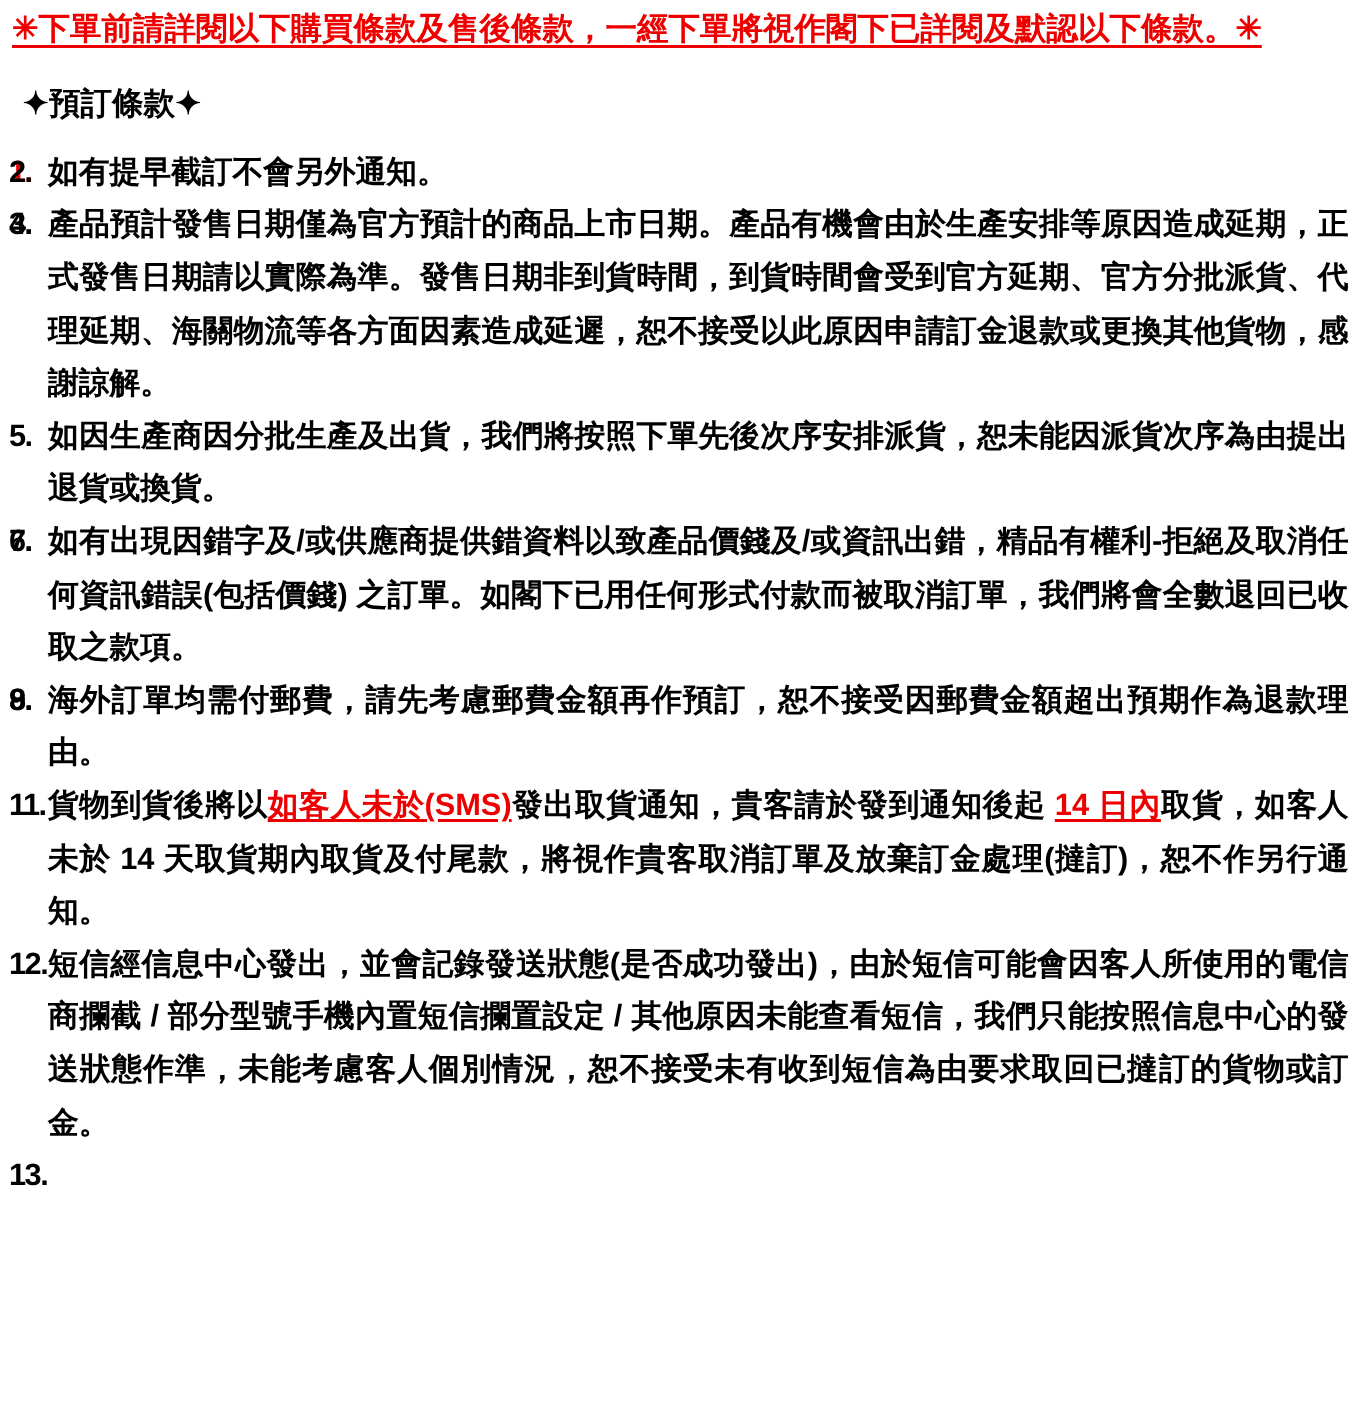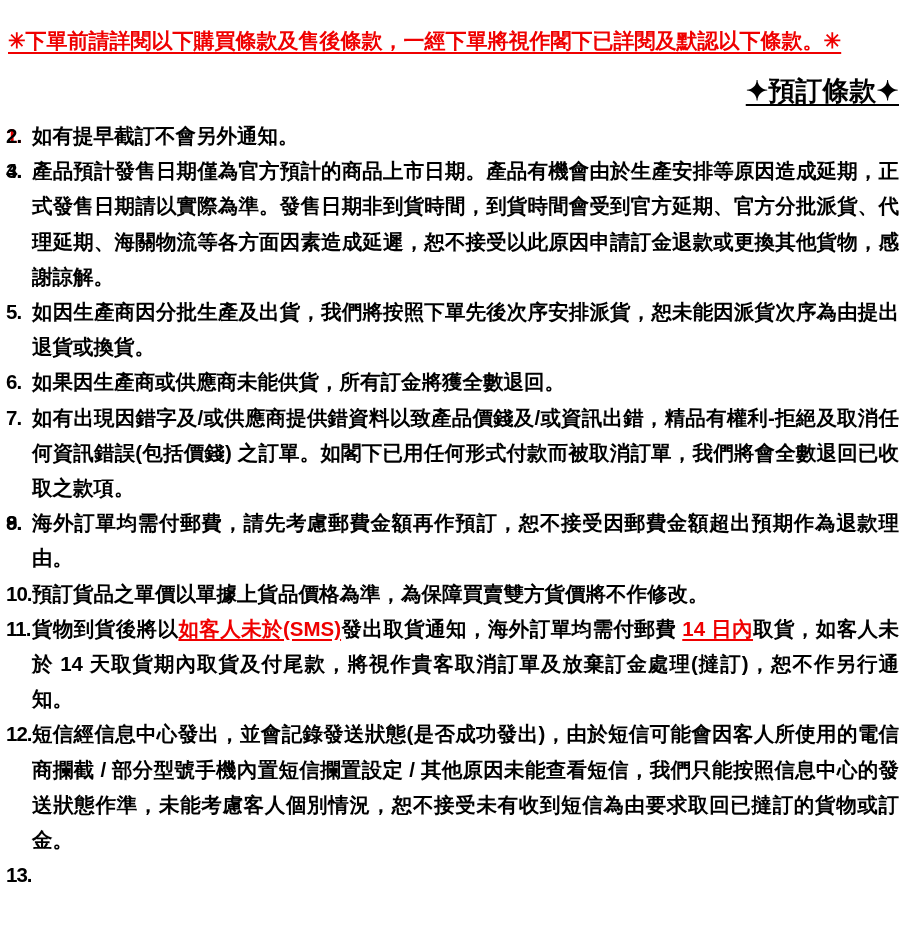--- a/index.html
+++ b/index.html
@@ -5,42 +5,40 @@
   * { box-sizing: border-box; }
   html, body {
     margin: 0; padding: 0;
     width: 913px; height: 948px;
     background: var(--bg, #ffffff);
     color: var(--text, #000000);
     font-family: "Liberation Sans", sans-serif;
     font-weight: 700;
     overflow: hidden;
   }
-  .doc { padding: 28px 14px 0 6px; }
+  .doc { padding: 7px 14px 0 6px; }
 
   .header {
     margin: 0 0 0 2px;
     font-size: 21px;
     line-height: 26px;
     color: var(--red, #ef0000);
     text-decoration: underline;
     text-decoration-thickness: 2px;
     text-underline-offset: 4px;
   }
 
   .title {
     margin: 24px 0 0 9px;
-    font-size: 27px;
+    font-size: 21px;
     line-height: 26px;
     font-weight: 700;
     color: var(--text, #000000);
-    text-decoration: underline;
     text-decoration-thickness: 2px;
     text-underline-offset: 4px;
-    text-align: right;
   }
 
   .terms {
     list-style: none;
     margin: 14px 0 0 0;
     padding: 0;
   }
   .term {
     position: relative;
     padding-left: 26px;
@@ -77,31 +75,30 @@
     <li class="term red"><span class="num">1.</span></li>
 
     <li class="term"><span class="num">2.</span><span>如有提早截訂不會另外通知。</span></li>
 
     <li class="term"><span class="num">3.</span></li>
 
     <li class="term"><span class="num">4.</span><span>產品預計發售日期僅為官方預計的商品上市日期。產品有機會由於生產安排等原因造成延期，正式發售日期請以實際為準。發售日期非到貨時間，到貨時間會受到官方延期、官方分批派貨、代理延期、海關物流等各方面因素造成延遲，恕不接受以此原因申請訂金退款或更換其他貨物，感謝諒解。</span></li>
 
     <li class="term"><span class="num">5.</span><span>如因生產商因分批生產及出貨，我們將按照下單先後次序安排派貨，恕未能因派貨次序為由提出退貨或換貨。</span></li>
 
-    <li class="term"><span class="num">6.</span><span>如果因生產商或供應商未能供貨，所有訂金將獲全數退回。</span></li>
+    <li class="term"><span class="num">6.</span></li>
 
     <li class="term"><span class="num">7.</span><span>如有出現因錯字及/或供應商提供錯資料以致產品價錢及/或資訊出錯，精品有權利-拒絕及取消任何資訊錯誤(包括價錢) 之訂單。如閣下已用任何形式付款而被取消訂單，我們將會全數退回已收取之款項。</span></li>
 
     <li class="term"><span class="num">8.</span></li>
 
     <li class="term"><span class="num">9.</span><span>海外訂單均需付郵費，請先考慮郵費金額再作預訂，恕不接受因郵費金額超出預期作為退款理由。</span></li>
 
-    <li class="term"><span class="num">10.</span><span>預訂貨品之單價以單據上貨品價格為準，為保障買賣雙方貨價將不作修改。</span></li>
 
-    <li class="term"><span class="num">11.</span><span>貨物到貨後將以</span><span class="red-u">如客人未於(SMS)</span><span>發出取貨通知，海外訂單均需付郵費 </span><span class="red-u">14 日內</span><span>取貨，如客人未於 14 天取貨期內取貨及付尾款，將視作貴客取消訂單及放棄訂金處理(撻訂)，恕不作另行通知。</span></li>
+    <li class="term"><span class="num">11.</span><span>貨物到貨後將以</span><span class="red-u">如客人未於(SMS)</span><span>發出取貨通知，貴客請於發到通知後起 </span><span class="red-u">14 日內</span><span>取貨，如客人未於 14 天取貨期內取貨及付尾款，將視作貴客取消訂單及放棄訂金處理(撻訂)，恕不作另行通知。</span></li>
 
     <li class="term"><span class="num">12.</span><span>短信經信息中心發出，並會記錄發送狀態(是否成功發出)，由於短信可能會因客人所使用的電信商攔截 / 部分型號手機內置短信攔置設定 / 其他原因未能查看短信，我們只能按照信息中心的發送狀態作準，未能考慮客人個別情況，恕不接受未有收到短信為由要求取回已撻訂的貨物或訂金。</span></li>
 
     <li class="term">
         <span class="num">13.</span>
       </li>
 
   </ol>
 </div>
 

